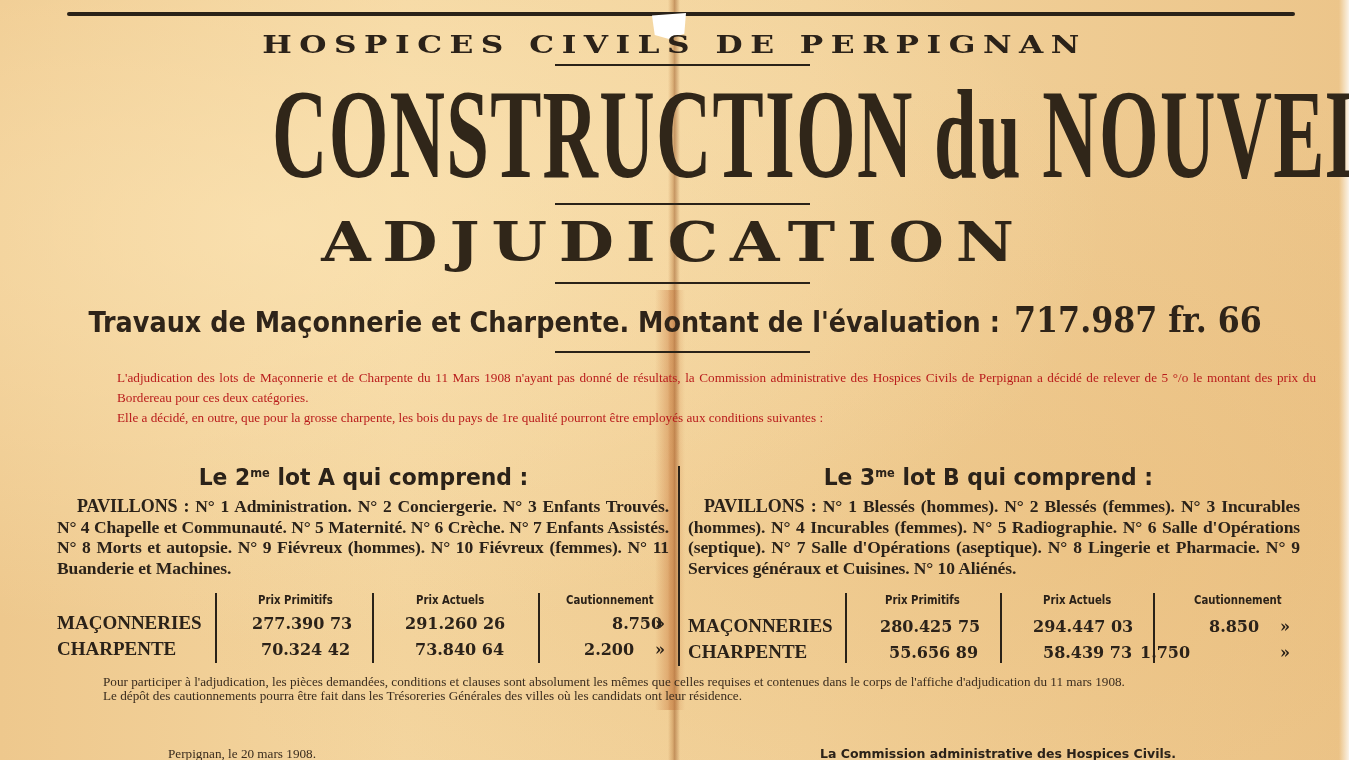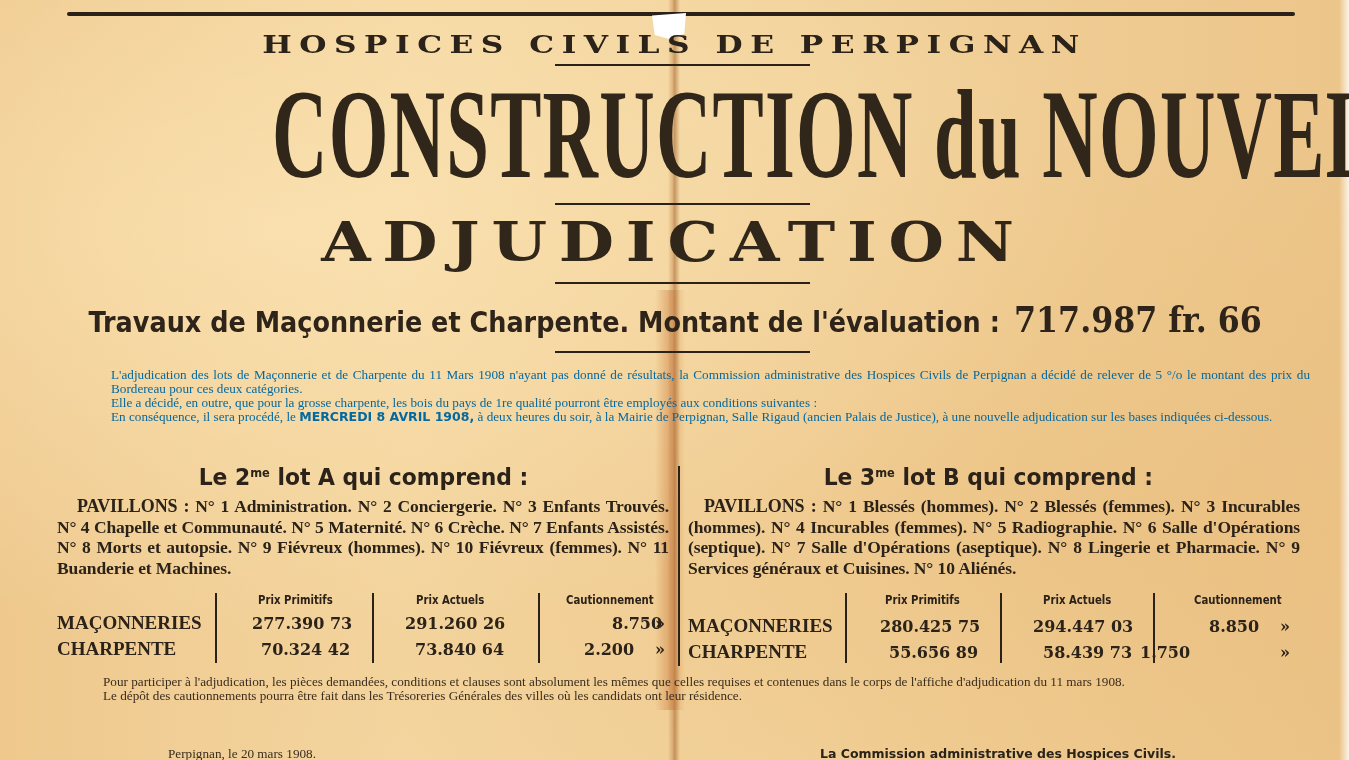--- a/index.html
+++ b/index.html
@@ -49,21 +49,21 @@
     font-size: 54px; line-height: 60px; letter-spacing: 10px; color: #302619;
     transform: scaleX(1.18); transform-origin: 680px 0;
   }
   .h-travaux {
     top: 298px; font-family: "DejaVu Sans", sans-serif; font-weight: bold; font-size: 29px; color: #2f2419;
     transform: scaleX(0.88); transform-origin: 680px 0;
   }
   .h-travaux .amount { font-family: "DejaVu Serif", serif; font-size: 36px; margin-left: 6px; }
 
   .para {
-    position: absolute; left: 65px; width: 1245px; font-size: 13.2px; line-height: 14px; color: #0369a1;
+    position: absolute; left: 71px; width: 1245px; font-size: 13.2px; line-height: 20px; color: #b91c1c;
     text-align: justify;
   }
   .para .ind { padding-left: 46px; display: block; }
   .para i { font-style: italic; }
   .para b.sans { font-family: "DejaVu Sans", sans-serif; font-weight: bold; font-size: 12.5px; }
 
   .lot-title {
     position: absolute; font-family: "DejaVu Sans", sans-serif; font-weight: bold; font-size: 23px; color: #2b2219;
     white-space: nowrap; transform: scaleX(0.95);
   }
@@ -125,21 +125,20 @@
 
 <div class="center h-travaux">
   <span>Travaux de Maçonnerie et Charpente. Montant de l'évaluation :</span>
   <span class="amount">717.987 fr. 66</span>
 </div>
 <div class="hr" style="left:555px; top:351px; width:255px;"></div>
 
 <div class="para" style="top:368px;">
   <span class="ind">L'adjudication des lots de Maçonnerie et de Charpente du 11 Mars 1908 n'ayant pas donné de résultats, la Commission administrative des Hospices Civils de Perpignan a décidé de relever de 5 °/o le montant des prix du Bordereau pour ces deux catégories.</span>
   <span class="ind">Elle a décidé, en outre, que pour la grosse charpente, les bois du pays de 1re qualité pourront être employés aux conditions suivantes :</span>
-  <span class="ind"><span>En conséquence, il sera procédé, le</span> <b class="sans">MERCREDI 8 AVRIL 1908,</b> <span>à deux heures du soir, à la Mairie de Perpignan, Salle Rigaud (ancien Palais de Justice), à une nouvelle adjudication sur les bases indiquées ci-dessous.</span></span>
 </div>
 
 <div class="lot-title" style="left:190px; top:464px;">
   <span>Le 2</span><sup>me</sup><span> lot A qui comprend :</span>
 </div>
 <div class="lot-body" style="left:57px; top:496px; width:612px; text-indent:20px;">
   <span class="lead">PAVILLONS :</span>
   <span>N° 1 Administration. N° 2 Conciergerie. N° 3 Enfants Trouvés. N° 4 Chapelle et Communauté. N° 5 Maternité. N° 6 Crèche. N° 7 Enfants Assistés. N° 8 Morts et autopsie. N° 9 Fiévreux (hommes). N° 10 Fiévreux (femmes). N° 11 Buanderie et Machines.</span>
 </div>
 

